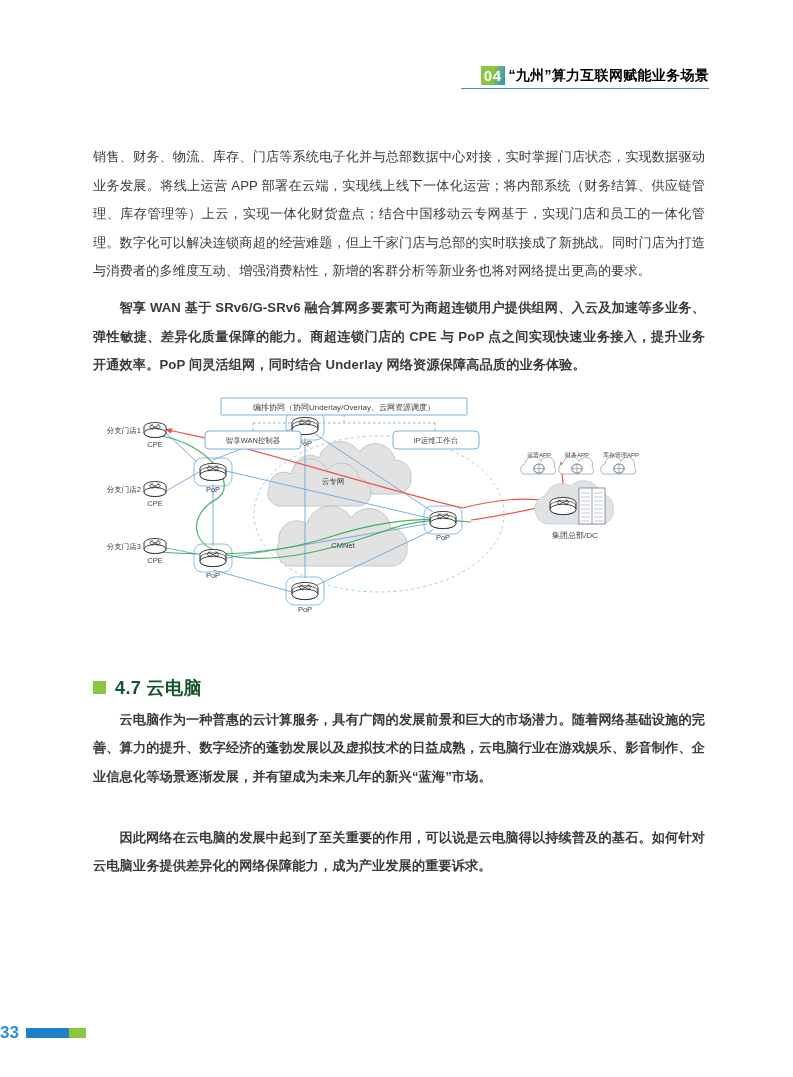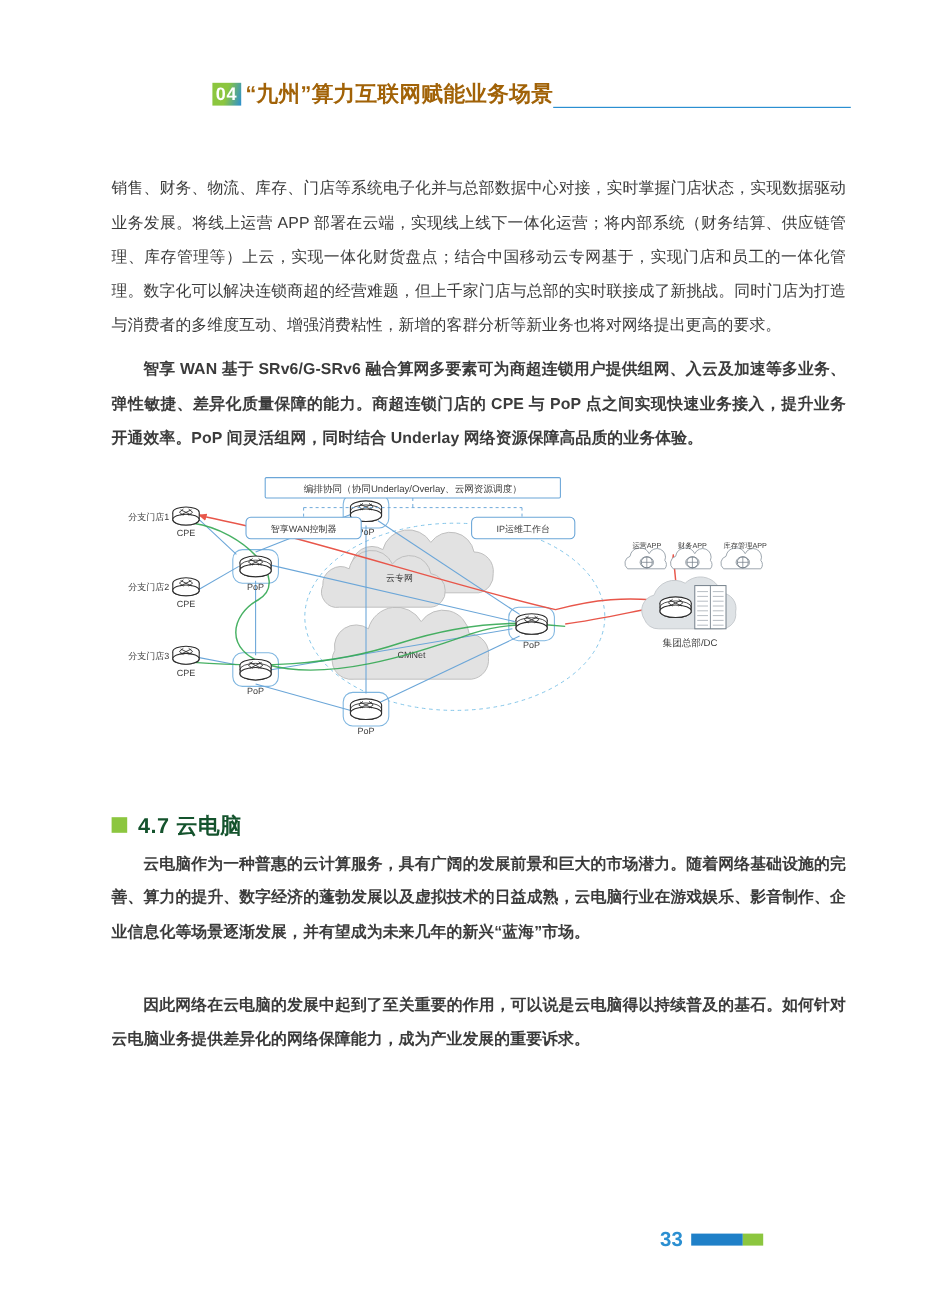--- a/index.html
+++ b/index.html
@@ -15,41 +15,41 @@
     color: #3c3c3c;
     overflow: hidden;
   }
 
   
   .page-header {
     position: absolute;
     top: 66px;
     right: 84px;
     display: flex;
-    flex-direction: row;
+    flex-direction: column;
     align-items: flex-end;
   }
   .header-row {
     display: flex;
     align-items: center;
     gap: 4px;
   }
   .header-num {
     display: inline-block;
     background: linear-gradient(105deg, #8cc63f 0%, #8cc63f 48%, #2b8fd1 100%);
     color: #ffffff;
     font-size: 15px;
     font-weight: bold;
     line-height: 19px;
     padding: 0 3px;
     letter-spacing: 0.5px;
   }
   .header-title {
-    color: #a16207;
-    font-size: 18px;
+    color: #000000;
+    font-size: 14px;
     font-weight: bold;
     letter-spacing: 0.3px;
     white-space: nowrap;
   }
   .header-rule {
     margin-top: 3px;
     width: 248px;
     height: 1px;
     background: #2b8fd1;
   }
@@ -116,21 +116,21 @@
     letter-spacing: 0.4px;
   }
 
   
   .footer {
     position: absolute;
     left: 0;
     bottom: 34px;
     width: 664px;
     display: flex;
-    justify-content: flex-end;
+    justify-content: flex-start;
     align-items: center;
   }
   .footer-page {
     color: #2b8fd1;
     font-size: 17px;
     font-weight: bold;
     margin-right: 7px;
   }
   .footer-bar-blue {
     width: 43px;

